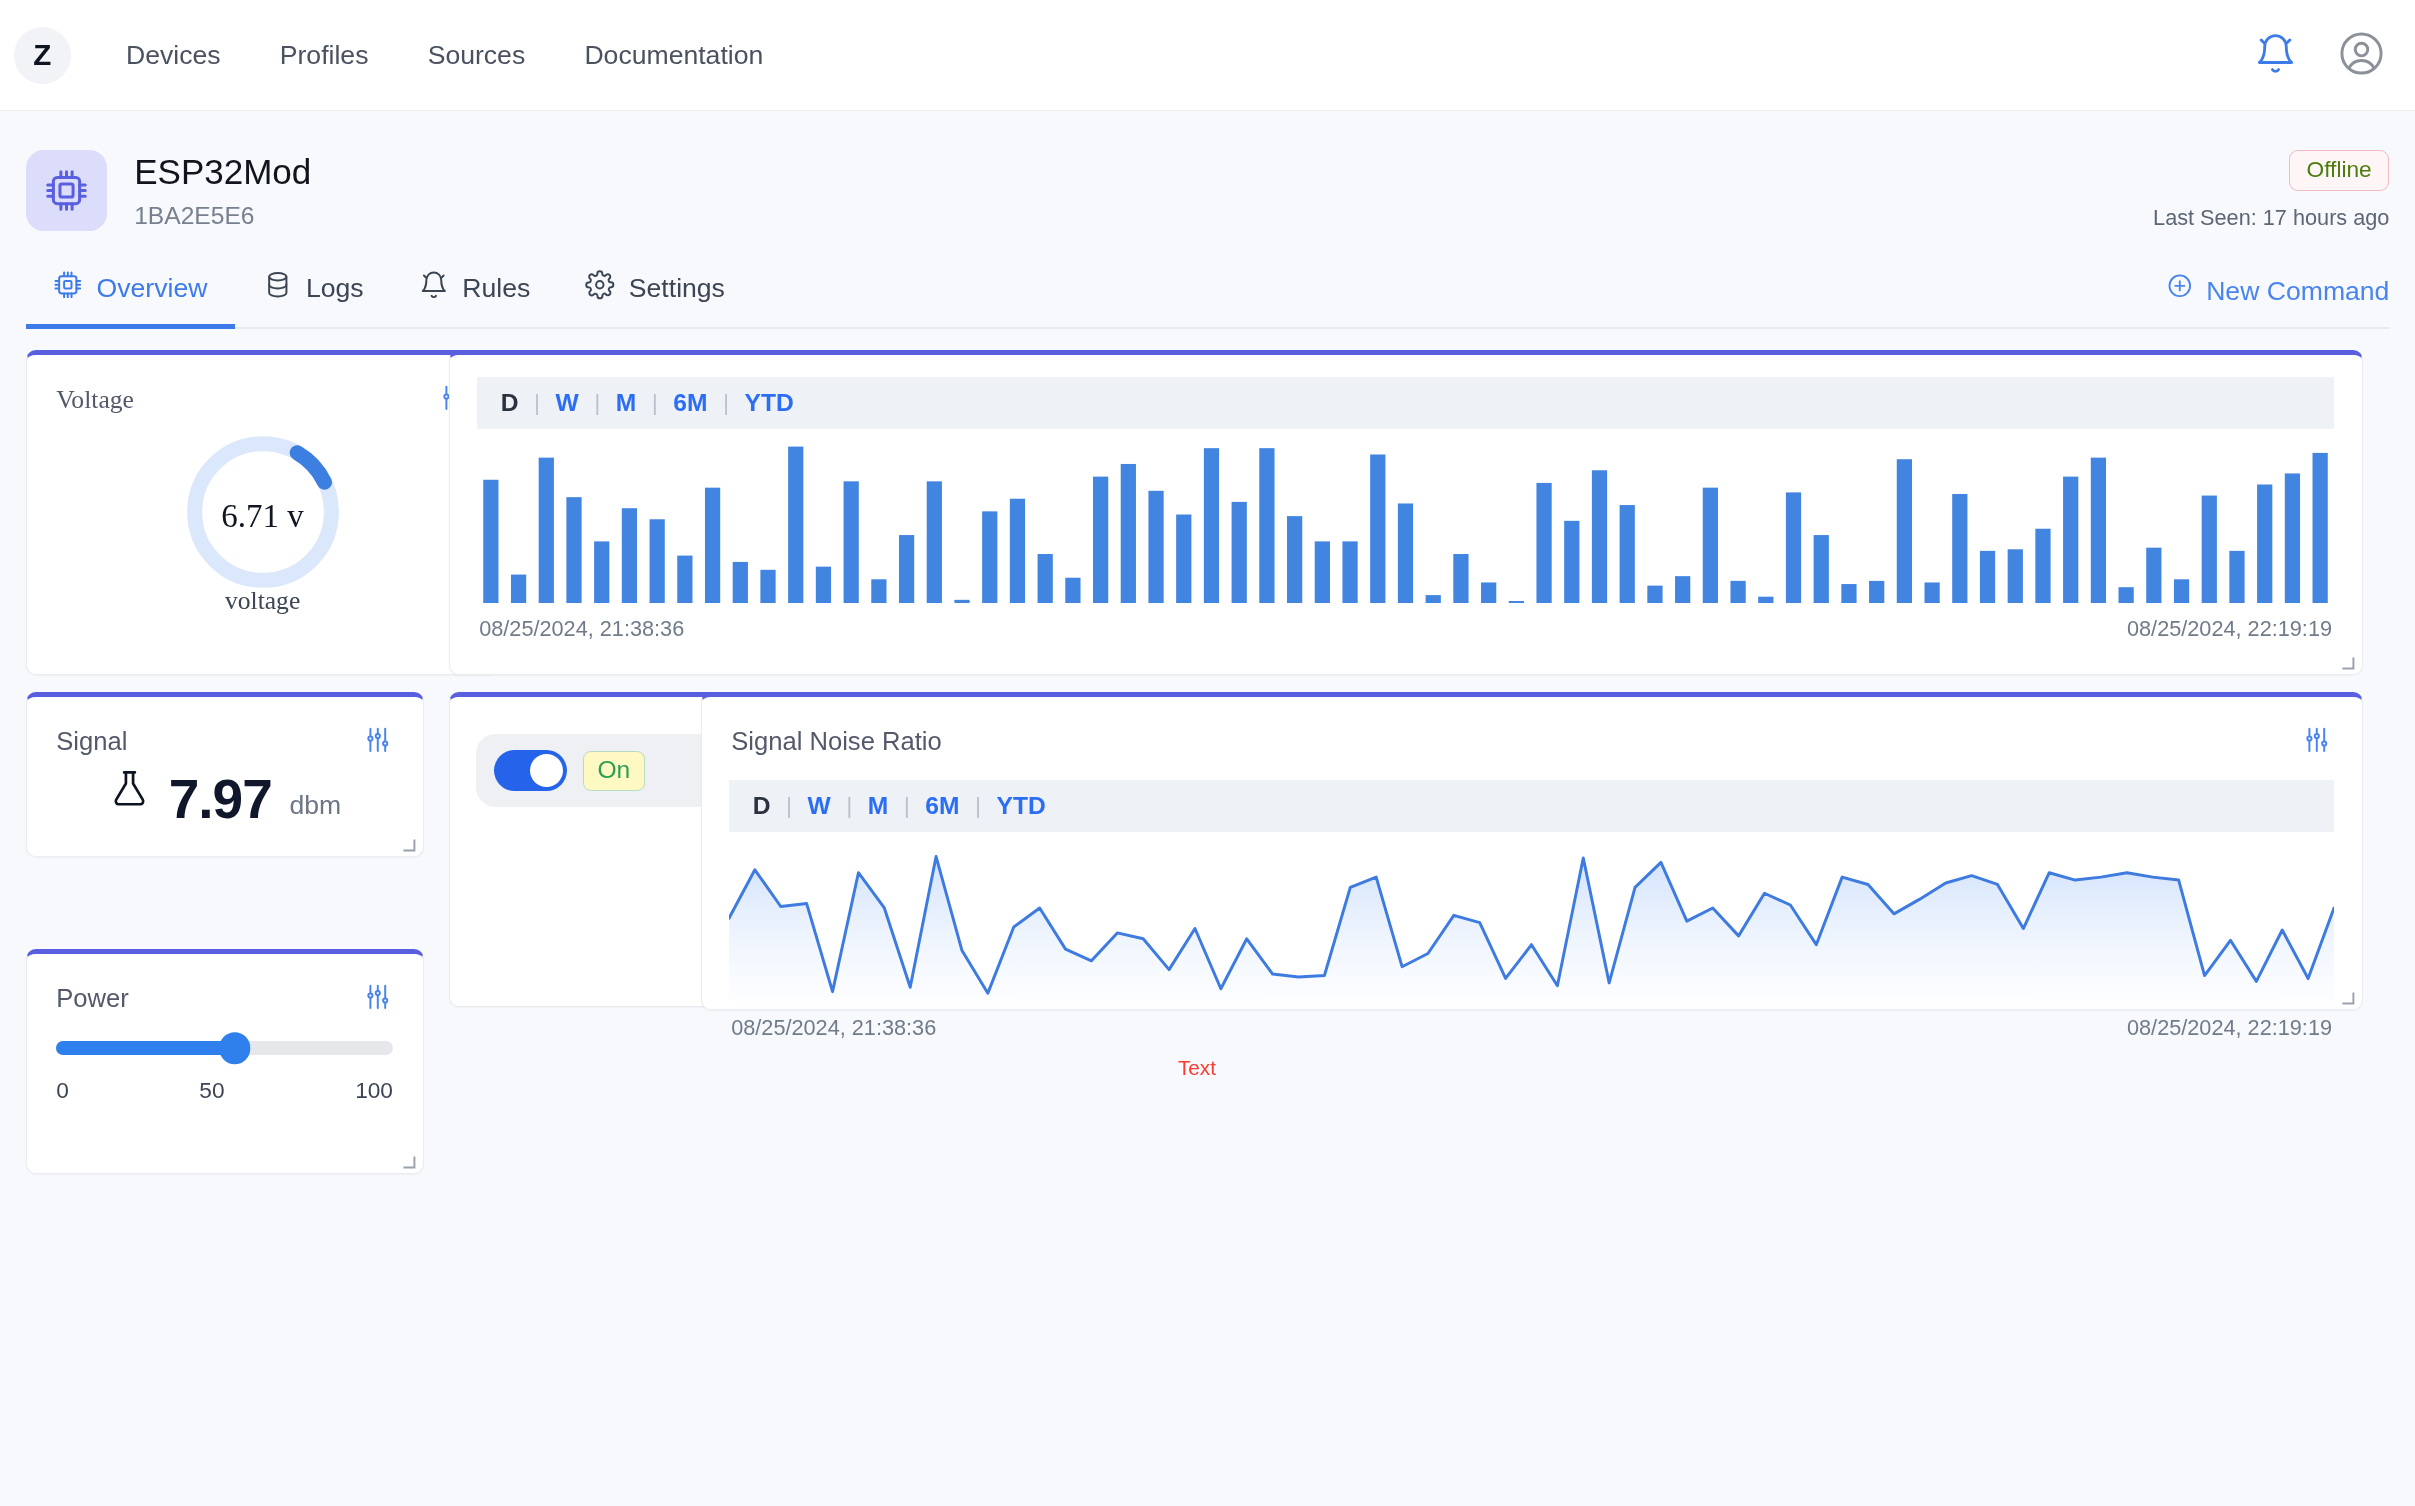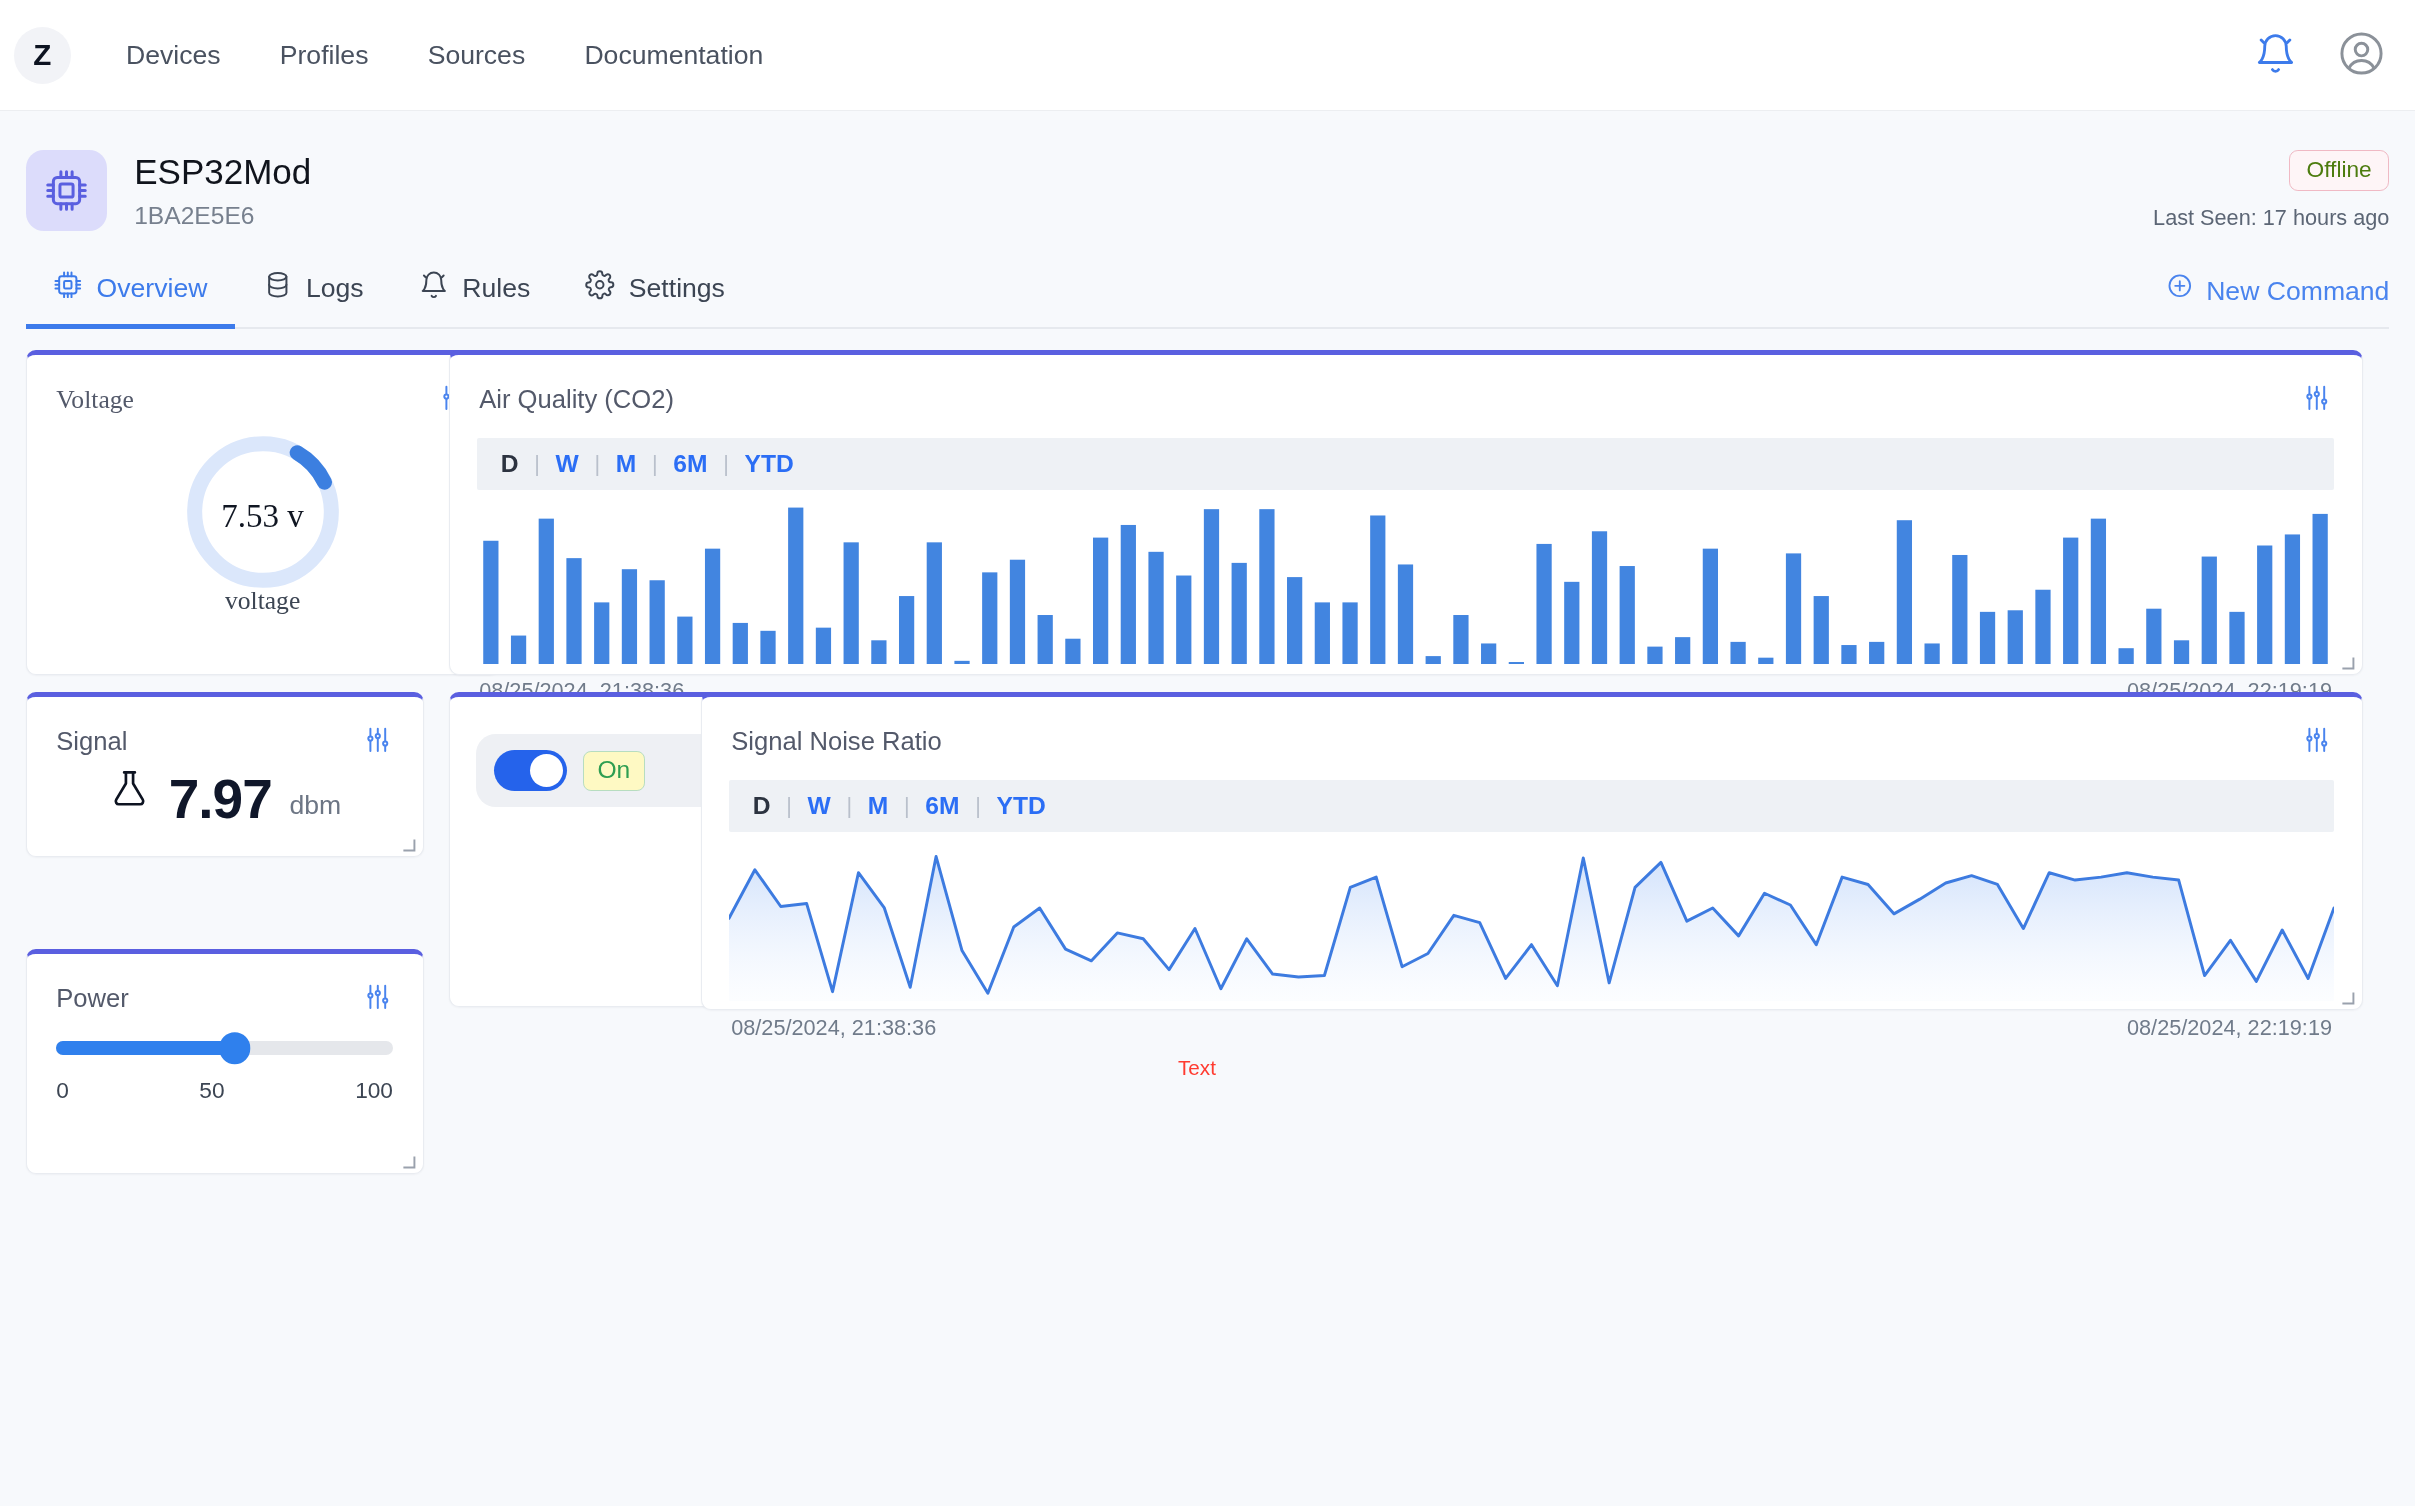--- a/index.html
+++ b/index.html
@@ -355,40 +355,29 @@
               <circle cx="12" cy="9" r="1.7"></circle>
               <circle cx="18" cy="15" r="1.7"></circle>
           </svg>
         </span>
       </div>
       <div class="gauge-wrap">
         <svg width="164" height="164" viewBox="0 0 120 120">
           <circle cx="60" cy="60" r="50" fill="none" stroke="#dbe7fb" stroke-width="11"></circle>
           <circle id="gauge-arc" cx="60" cy="60" r="50" fill="none" stroke="#3c7fe0" stroke-width="11" stroke-linecap="round" transform="rotate(-60 60 60)" stroke-dasharray="29.750882429495345 284.408382929484" stroke-dashoffset="0"></circle>
         </svg>
-        <div class="gauge-val" style="position:relative; top:-96px;">7.53 v</div>
+        <div class="gauge-val" style="position:relative; top:-96px;">6.71 v</div>
         <div class="gauge-label" style="margin-top:-45px;">voltage</div>
       </div>
       <svg class="resize-grip" viewBox="0 0 10 10">
           <path d="M9 1v8H1" stroke="#9aa1ad" stroke-width="1.4" fill="none"></path>
         </svg>
     </div>
 
     <div class="card" style="left:423px; top:0px; width:1914px; height:325px;">
-      <div class="card-head">
-        <span class="card-title">Air Quality (CO2)</span>
-        <span class="sliders-icon">
-          <svg width="29.6" height="29.6" viewBox="0 0 24 24" fill="none" stroke="#4a84ee" stroke-width="1.6" stroke-linecap="round">
-            <path d="M6 3v6M6 13v8M12 3v4M12 11v10M18 3v10M18 17v4"></path>
-            <circle cx="6" cy="11" r="1.7"></circle>
-              <circle cx="12" cy="9" r="1.7"></circle>
-              <circle cx="18" cy="15" r="1.7"></circle>
-          </svg>
-        </span>
-      </div>
       <div class="rangebar">
         <span class="range-opt sel">D</span>
         <span class="range-sep">|</span>
         <span class="range-opt">W</span>
         <span class="range-sep">|</span>
         <span class="range-opt">M</span>
         <span class="range-sep">|</span>
         <span class="range-opt">6M</span>
         <span class="range-sep">|</span>
         <span class="range-opt">YTD</span>

